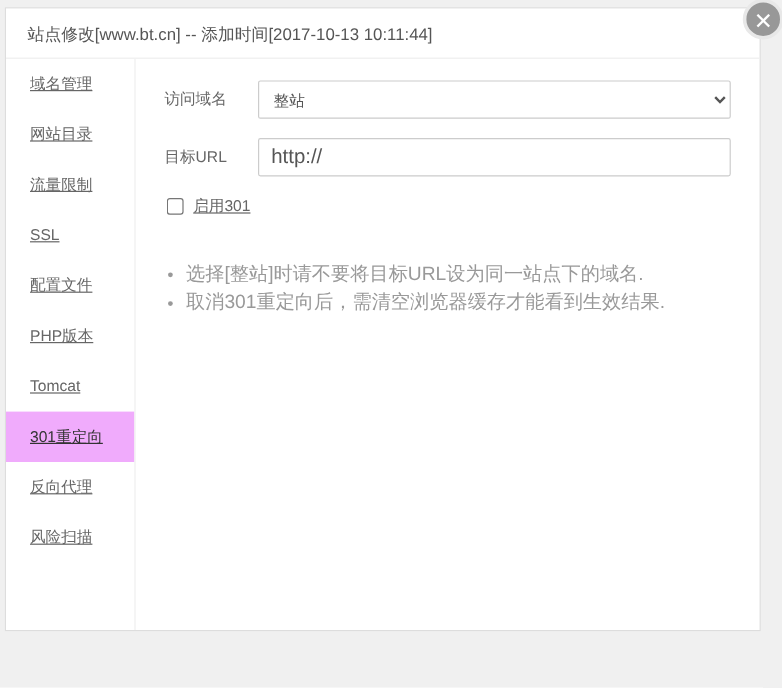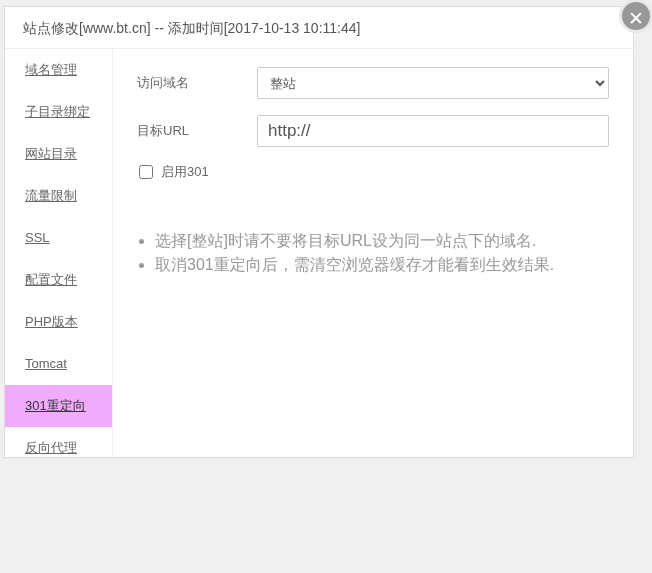--- a/index.html
+++ b/index.html
@@ -11,21 +11,21 @@
     width: 652px;
     height: 573px;
     position: relative;
     overflow: hidden;
   }
   .modal {
     position: absolute;
     left: 4px;
     top: 6px;
     width: 630px;
-    height: 452px;
+    height: 520px;
     background: #fff;
     border: 1px solid #ddd;
     display: flex;
     flex-direction: column;
     justify-content: space-between;
   }
   .modal-header {
     height: 42px;
     line-height: 42px;
     padding-left: 18px;
@@ -82,21 +82,20 @@
     align-items: center;
     margin-bottom: 16px;
   }
   .form-label {
     width: 78px;
     font-size: 13px;
     color: #666;
   }
   .form-control {
     flex: 1;
-    margin-left: 42px;
   }
   select.sel {
     width: 100%;
     height: 32px;
     border: 1px solid #ccc;
     border-radius: 2px;
     padding: 0 8px;
     font-size: 13px;
     color: #555;
     background: #fff;
@@ -108,21 +107,22 @@
     border-radius: 2px;
     padding: 0 10px;
     font-size: 17px;
     color: #555;
   }
   .checkbox-row {
     display: flex;
     align-items: center;
     padding-left: 2px;
     margin-top: 4px;
-    margin-bottom: 48px;
+    margin-bottom: 36px;
+    text-decoration: underline;
   }
   .checkbox-row input[type=checkbox] {
     width: 14px;
     height: 14px;
     margin-right: 8px;
   }
   .checkbox-row label {
     font-size: 13px;
     color: #666;
     cursor: pointer;
@@ -141,21 +141,20 @@
 <body>
 
 <div class="close-btn">✕</div>
 
 <div class="modal">
   <div class="modal-header">站点修改[www.bt.cn] -- 添加时间[2017-10-13 10:11:44]</div>
   <div class="modal-body">
 
     <div class="sidebar" id="sidebar">
         <div class="sidebar-item">域名管理</div>
-        <div class="sidebar-item">子目录绑定</div>
         <div class="sidebar-item">网站目录</div>
         <div class="sidebar-item">流量限制</div>
         <div class="sidebar-item">SSL</div>
         <div class="sidebar-item">配置文件</div>
         <div class="sidebar-item">PHP版本</div>
         <div class="sidebar-item">Tomcat</div>
         <div class="sidebar-item active">301重定向</div>
         <div class="sidebar-item">反向代理</div>
         <div class="sidebar-item">风险扫描</div>
       </div>

